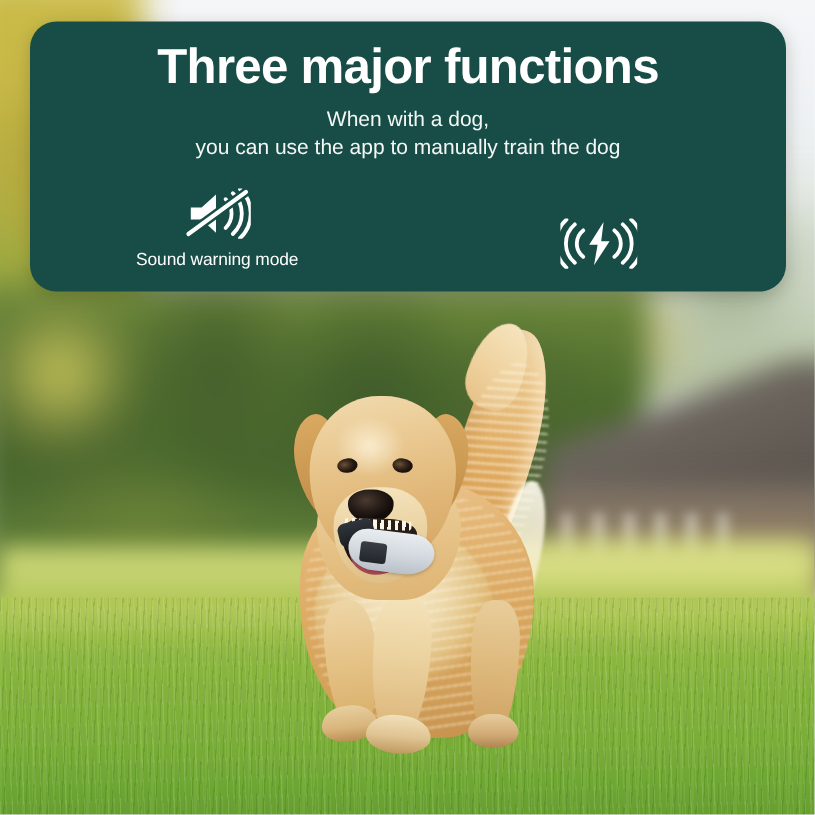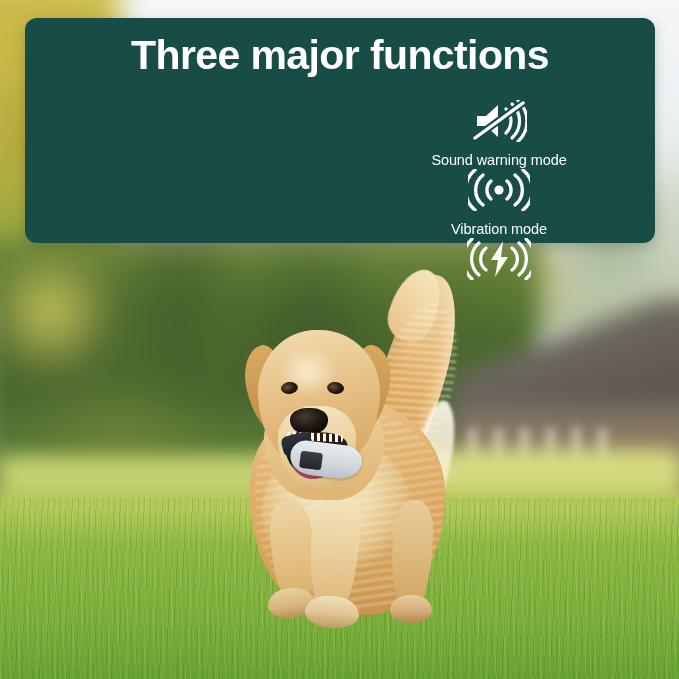--- a/index.html
+++ b/index.html
@@ -256,37 +256,36 @@
   }
   .collar-strap{
     position:absolute;left:282px;top:434px;width:30px;height:20px;
     background:linear-gradient(180deg,#30353b 0%,#1b1f23 100%);
     border-radius:6px;transform:rotate(-14deg);
   }
 
   
   .card{
     position:absolute;left:25px;top:18px;width:630px;height:225px;
-    background:#174d46;border-radius:12px;
+    background:#174d46;border-radius:22px;
     box-shadow:0 4px 14px rgba(0,0,0,.18);
     box-sizing:border-box;padding:16px 24px 0 24px;
     z-index:5;
   }
   .title{
     margin:0;text-align:center;color:#ffffff;
     font-size:41px;line-height:1.05;font-weight:700;letter-spacing:-.6px;
   }
   .subtitle{
     margin:11px 0 0 0;text-align:center;color:#f3f7f5;
     font-size:17.5px;line-height:1.32;font-weight:400;
   }
   .modes{
     display:flex;justify-content:space-between;align-items:flex-end;
     margin:22px 42px 0 42px;
-    flex-direction:column;
   }
   .mode{display:flex;flex-direction:column;align-items:center;width:180px;}
   .mode-icon{height:44px;display:flex;align-items:center;justify-content:center;}
   .mode-label{
     margin-top:9px;color:#ffffff;font-size:14.5px;font-weight:500;
     letter-spacing:-.1px;white-space:nowrap;
   }
 </style>
 </head>
 <body>
@@ -341,51 +340,41 @@
       <div class="collar-strap"></div>
       <div class="collar"></div>
       <div class="collar-box"></div>
     </div>
   </div>
 
   <div class="card">
 
     <h1 class="title">Three major functions</h1>
 
+    <p class="subtitle">
+      <span>When with a dog,</span><br>
+      <span>you can use the app to manually train the dog</span>
+    </p>
 
     <div class="modes">
 
       <div class="mode">
         <span class="mode-icon">
           <svg width="56" height="42" viewBox="0 0 56 42" aria-hidden="true">
             <path d="M6 16 H15 L27 5 V37 L15 26 H6 Z" fill="#ffffff"></path>
             <path d="M35 9 A17 17 0 0 1 35 33" fill="none" stroke="#ffffff" stroke-width="3.2" stroke-linecap="round"></path>
             <path d="M41 4 A23 23 0 0 1 41 38" fill="none" stroke="#ffffff" stroke-width="3.2" stroke-linecap="round"></path>
             <path d="M47 0.5 A28 28 0 0 1 47 41.5" fill="none" stroke="#ffffff" stroke-width="3.2" stroke-linecap="round"></path>
             <line x1="4" y1="38" x2="52" y2="3" stroke="#174d46" stroke-width="7.5" stroke-linecap="round"></line>
             <line x1="4" y1="38" x2="52" y2="3" stroke="#ffffff" stroke-width="3.4" stroke-linecap="round"></line>
           </svg>
         </span>
         <span class="mode-label">Sound warning mode</span>
       </div>
 
-      <div class="mode">
-        <span class="mode-icon">
-          <svg width="62" height="42" viewBox="0 0 62 42" aria-hidden="true">
-            <circle cx="31" cy="21" r="4.6" fill="#ffffff"></circle>
-            <path d="M23 12 A12 12 0 0 0 23 30" fill="none" stroke="#ffffff" stroke-width="3.4" stroke-linecap="round"></path>
-            <path d="M39 12 A12 12 0 0 1 39 30" fill="none" stroke="#ffffff" stroke-width="3.4" stroke-linecap="round"></path>
-            <path d="M15 6 A19 19 0 0 0 15 36" fill="none" stroke="#ffffff" stroke-width="3.4" stroke-linecap="round"></path>
-            <path d="M47 6 A19 19 0 0 1 47 36" fill="none" stroke="#ffffff" stroke-width="3.4" stroke-linecap="round"></path>
-            <path d="M7 1 A26 26 0 0 0 7 41" fill="none" stroke="#ffffff" stroke-width="3.4" stroke-linecap="round"></path>
-            <path d="M55 1 A26 26 0 0 1 55 41" fill="none" stroke="#ffffff" stroke-width="3.4" stroke-linecap="round"></path>
-          </svg>
-        </span>
-        <span class="mode-label">Vibration mode</span>
-      </div>
 
       <div class="mode">
         <span class="mode-icon">
           <svg width="64" height="42" viewBox="0 0 64 42" aria-hidden="true">
             <path d="M36 3 L24 22 H31 L28 39 L41 19 H34 Z" fill="#ffffff"></path>
             <path d="M19 10 A14 14 0 0 0 19 32" fill="none" stroke="#ffffff" stroke-width="3.2" stroke-linecap="round"></path>
             <path d="M45 10 A14 14 0 0 1 45 32" fill="none" stroke="#ffffff" stroke-width="3.2" stroke-linecap="round"></path>
             <path d="M12 5 A21 21 0 0 0 12 37" fill="none" stroke="#ffffff" stroke-width="3.2" stroke-linecap="round"></path>
             <path d="M52 5 A21 21 0 0 1 52 37" fill="none" stroke="#ffffff" stroke-width="3.2" stroke-linecap="round"></path>
             <path d="M5 1 A27 27 0 0 0 5 41" fill="none" stroke="#ffffff" stroke-width="3.2" stroke-linecap="round"></path>

